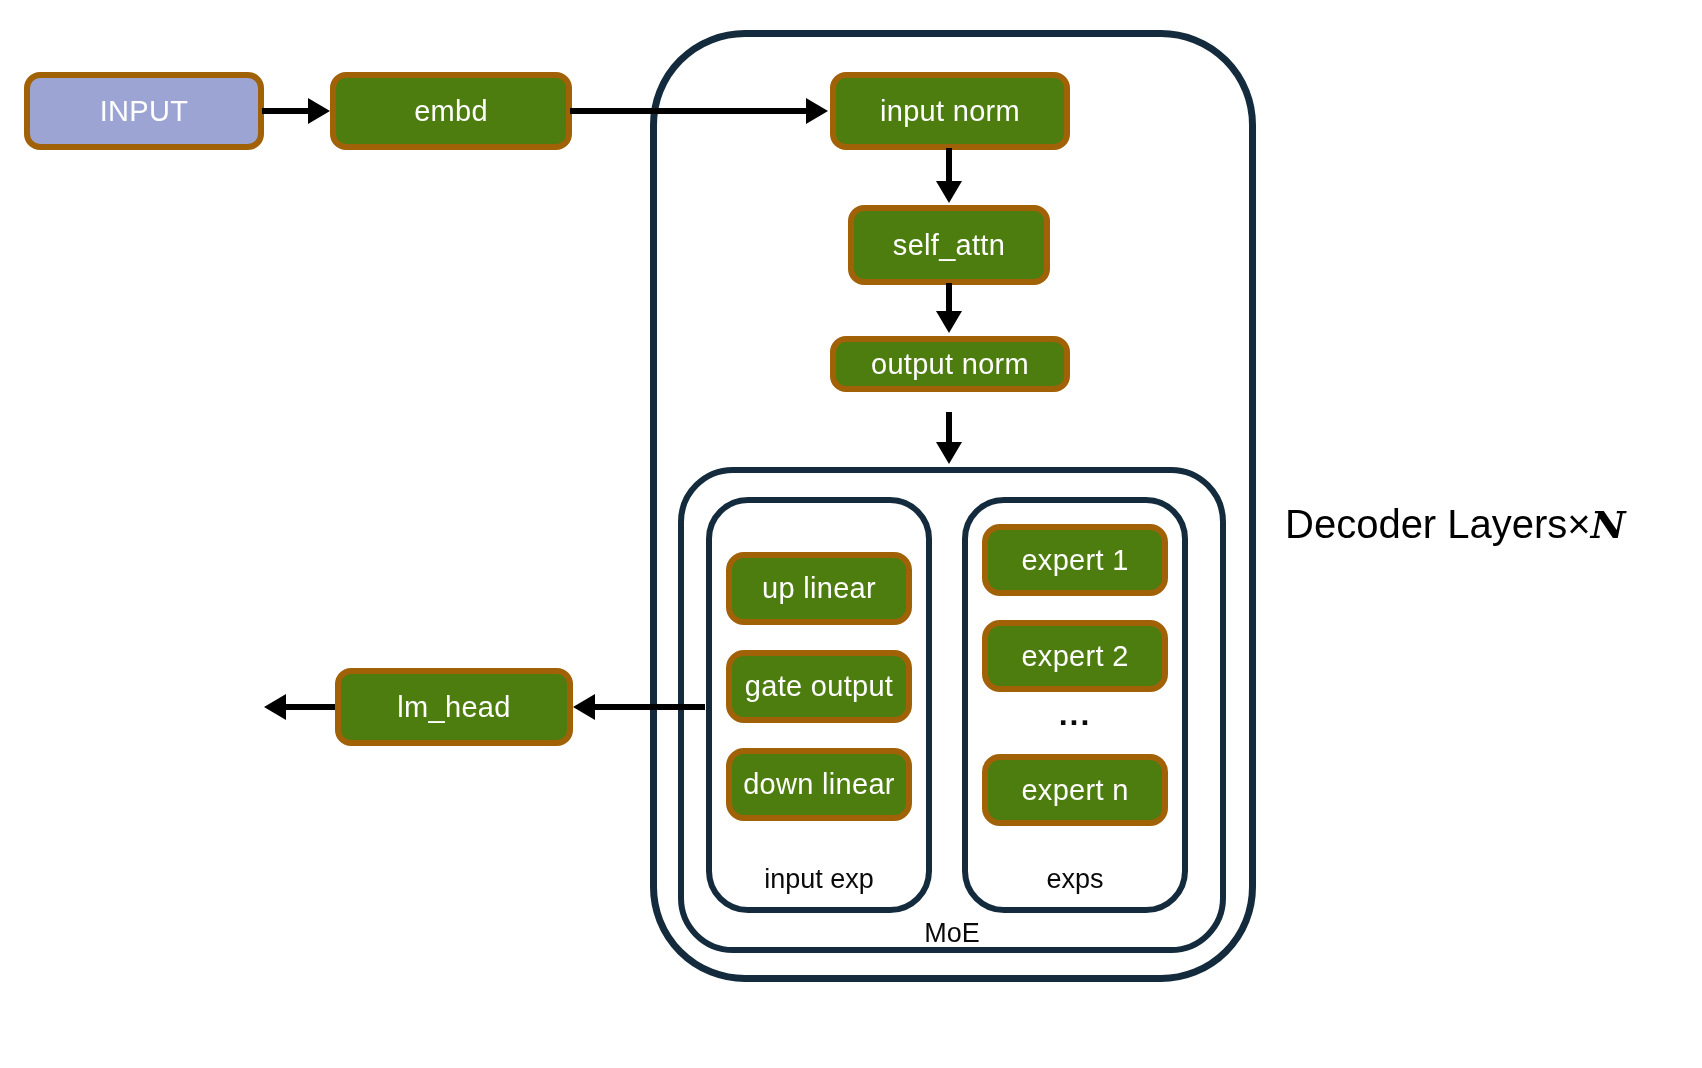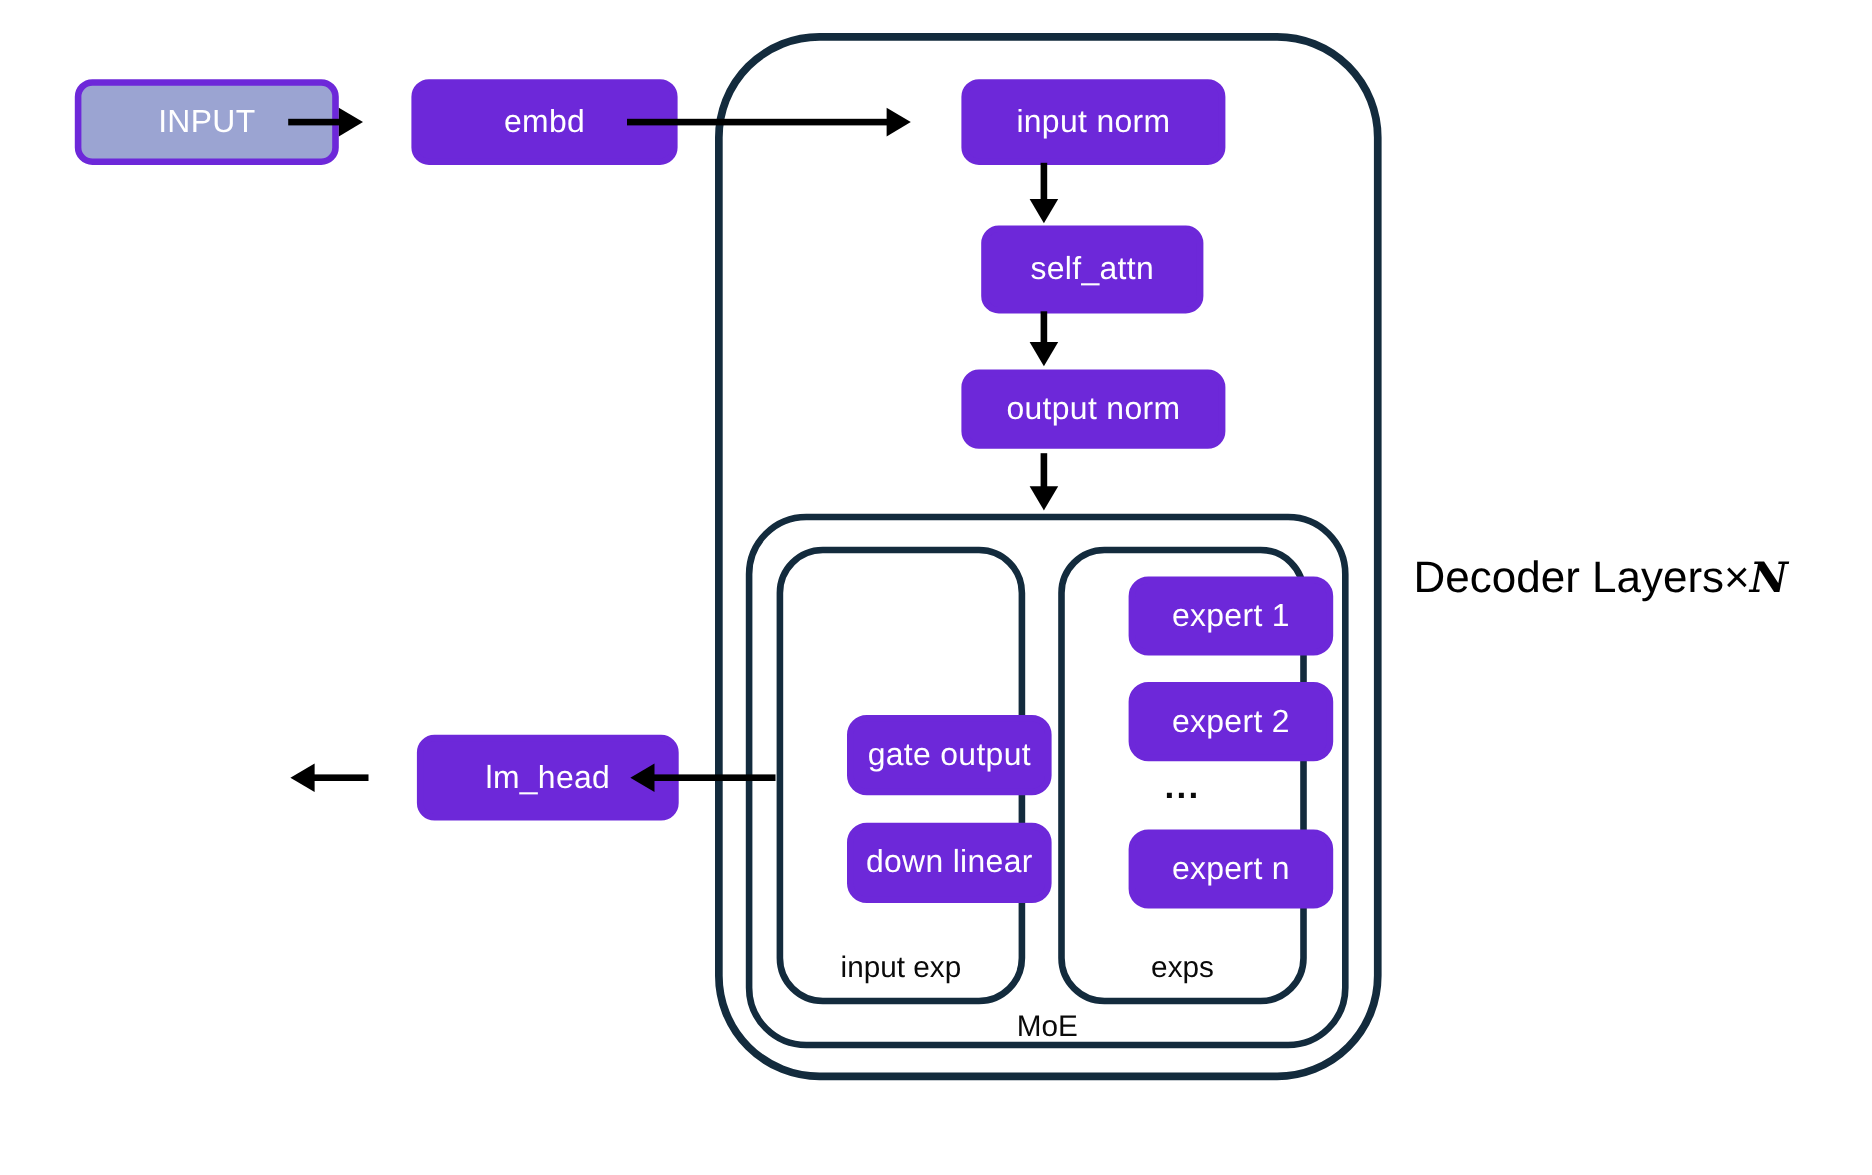--- a/index.html
+++ b/index.html
@@ -6,29 +6,28 @@
   #canvas{
     position:relative;
     width:1702px;height:1068px;
     background:#ffffff;
     font-family:"Liberation Sans", sans-serif;
     overflow:hidden;
   }
   .node{
     position:absolute;
     box-sizing:border-box;
-    border:6px solid #6d28d9;
+    border:6px solid #a16207;
     border-radius:16px;
     display:flex;align-items:center;justify-content:center;
     color:#ffffff;
     font-size:29px;
     letter-spacing:0.3px;
-    margin-left:44px;
   }
-  .salmon{background:#6d28d9;}
+  .salmon{background:#4d7c0f;}
   .lavender{background:#9ba4d2;}
   .container{
     position:absolute;
     box-sizing:border-box;
     border:7px solid #132b3d;
     background:transparent;
   }
   .blacklabel{
     position:absolute;
     color:#0a0a0a;
@@ -68,28 +67,31 @@
   <div class="container" style="left:650px;top:30px;width:606px;height:952px;border-radius:95px;"></div>
 
   <div class="node salmon" style="left:830px;top:72px;width:240px;height:78px;z-index:2;">
     <span>input norm</span>
   </div>
 
   <div class="node salmon" style="left:848px;top:205px;width:202px;height:80px;">
     <span>self_attn</span>
   </div>
 
-  <div class="node salmon" style="left:830px;top:336px;width:240px;height:72px;">
+  <div class="node salmon" style="left:830px;top:336px;width:240px;height:56px;">
     <span>output norm</span>
   </div>
 
   <div class="container" style="left:678px;top:467px;width:548px;height:486px;border-radius:55px;border-width:6px;"></div>
 
   <div class="container" style="left:706px;top:497px;width:226px;height:416px;border-radius:42px;border-width:6px;"></div>
 
+  <div class="node salmon" style="left:726px;top:552px;width:186px;height:73px;border-radius:18px;">
+    <span>up linear</span>
+  </div>
   <div class="node salmon" style="left:726px;top:650px;width:186px;height:73px;border-radius:18px;">
     <span>gate output</span>
   </div>
   <div class="node salmon" style="left:726px;top:748px;width:186px;height:73px;border-radius:18px;">
     <span>down linear</span>
   </div>
   <div class="blacklabel" style="left:706px;top:864px;width:226px;">input exp</div>
 
   <div class="container" style="left:962px;top:497px;width:226px;height:416px;border-radius:42px;border-width:6px;"></div>
 

